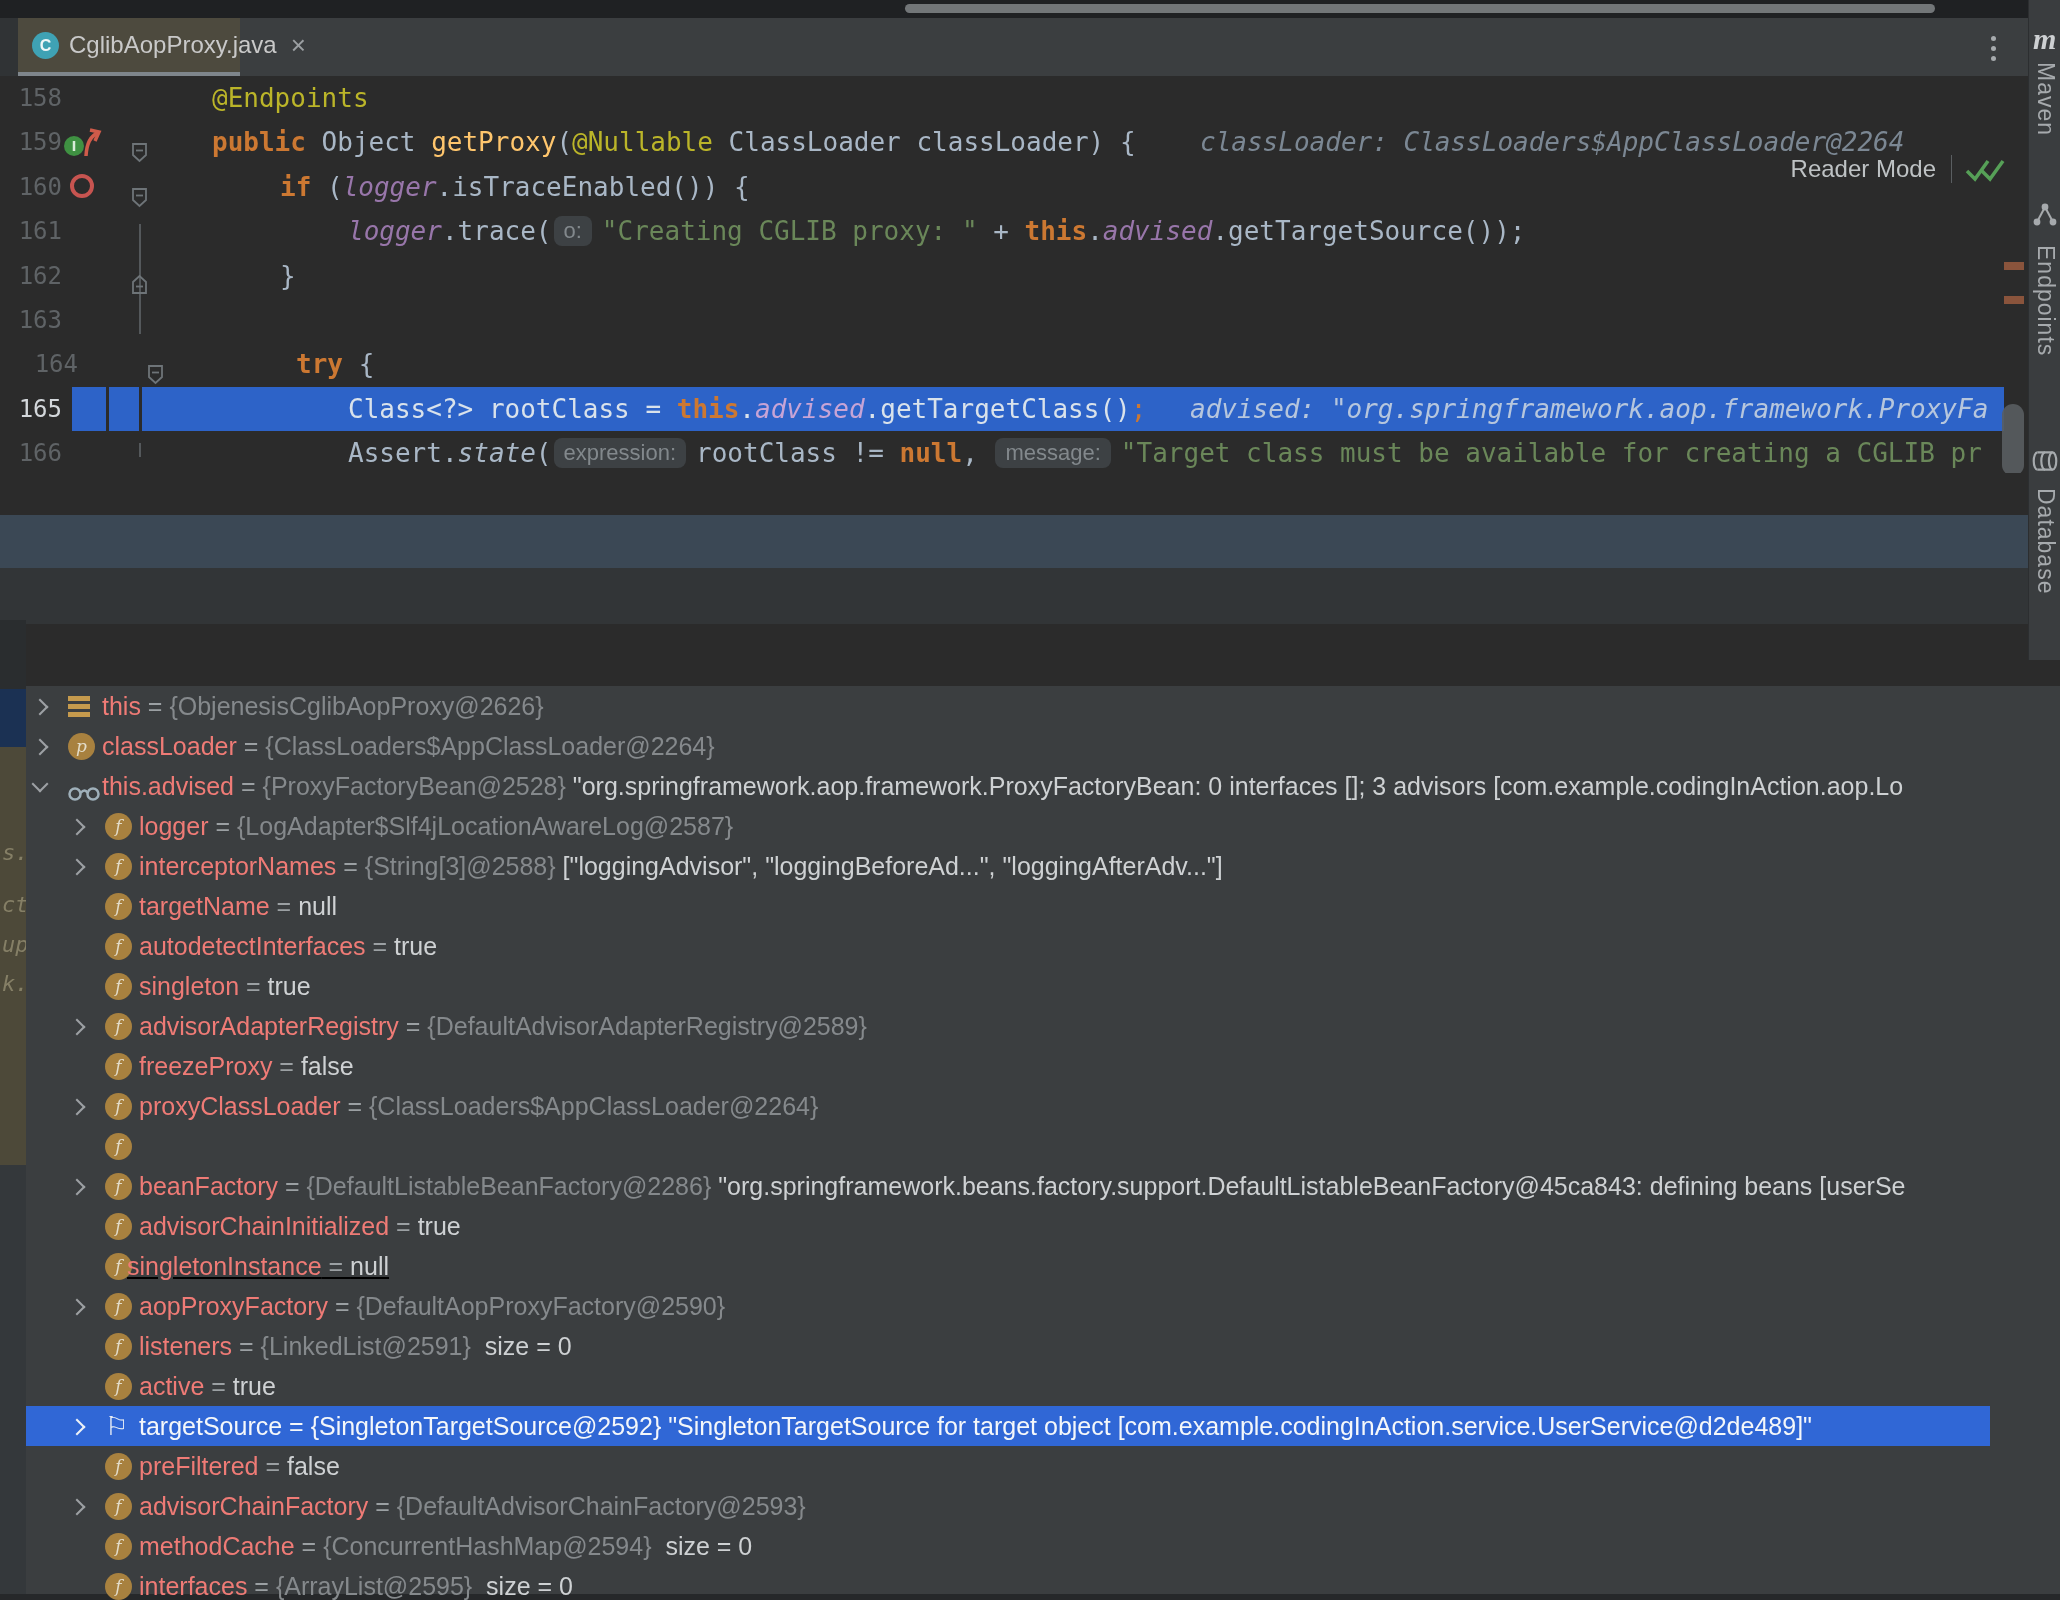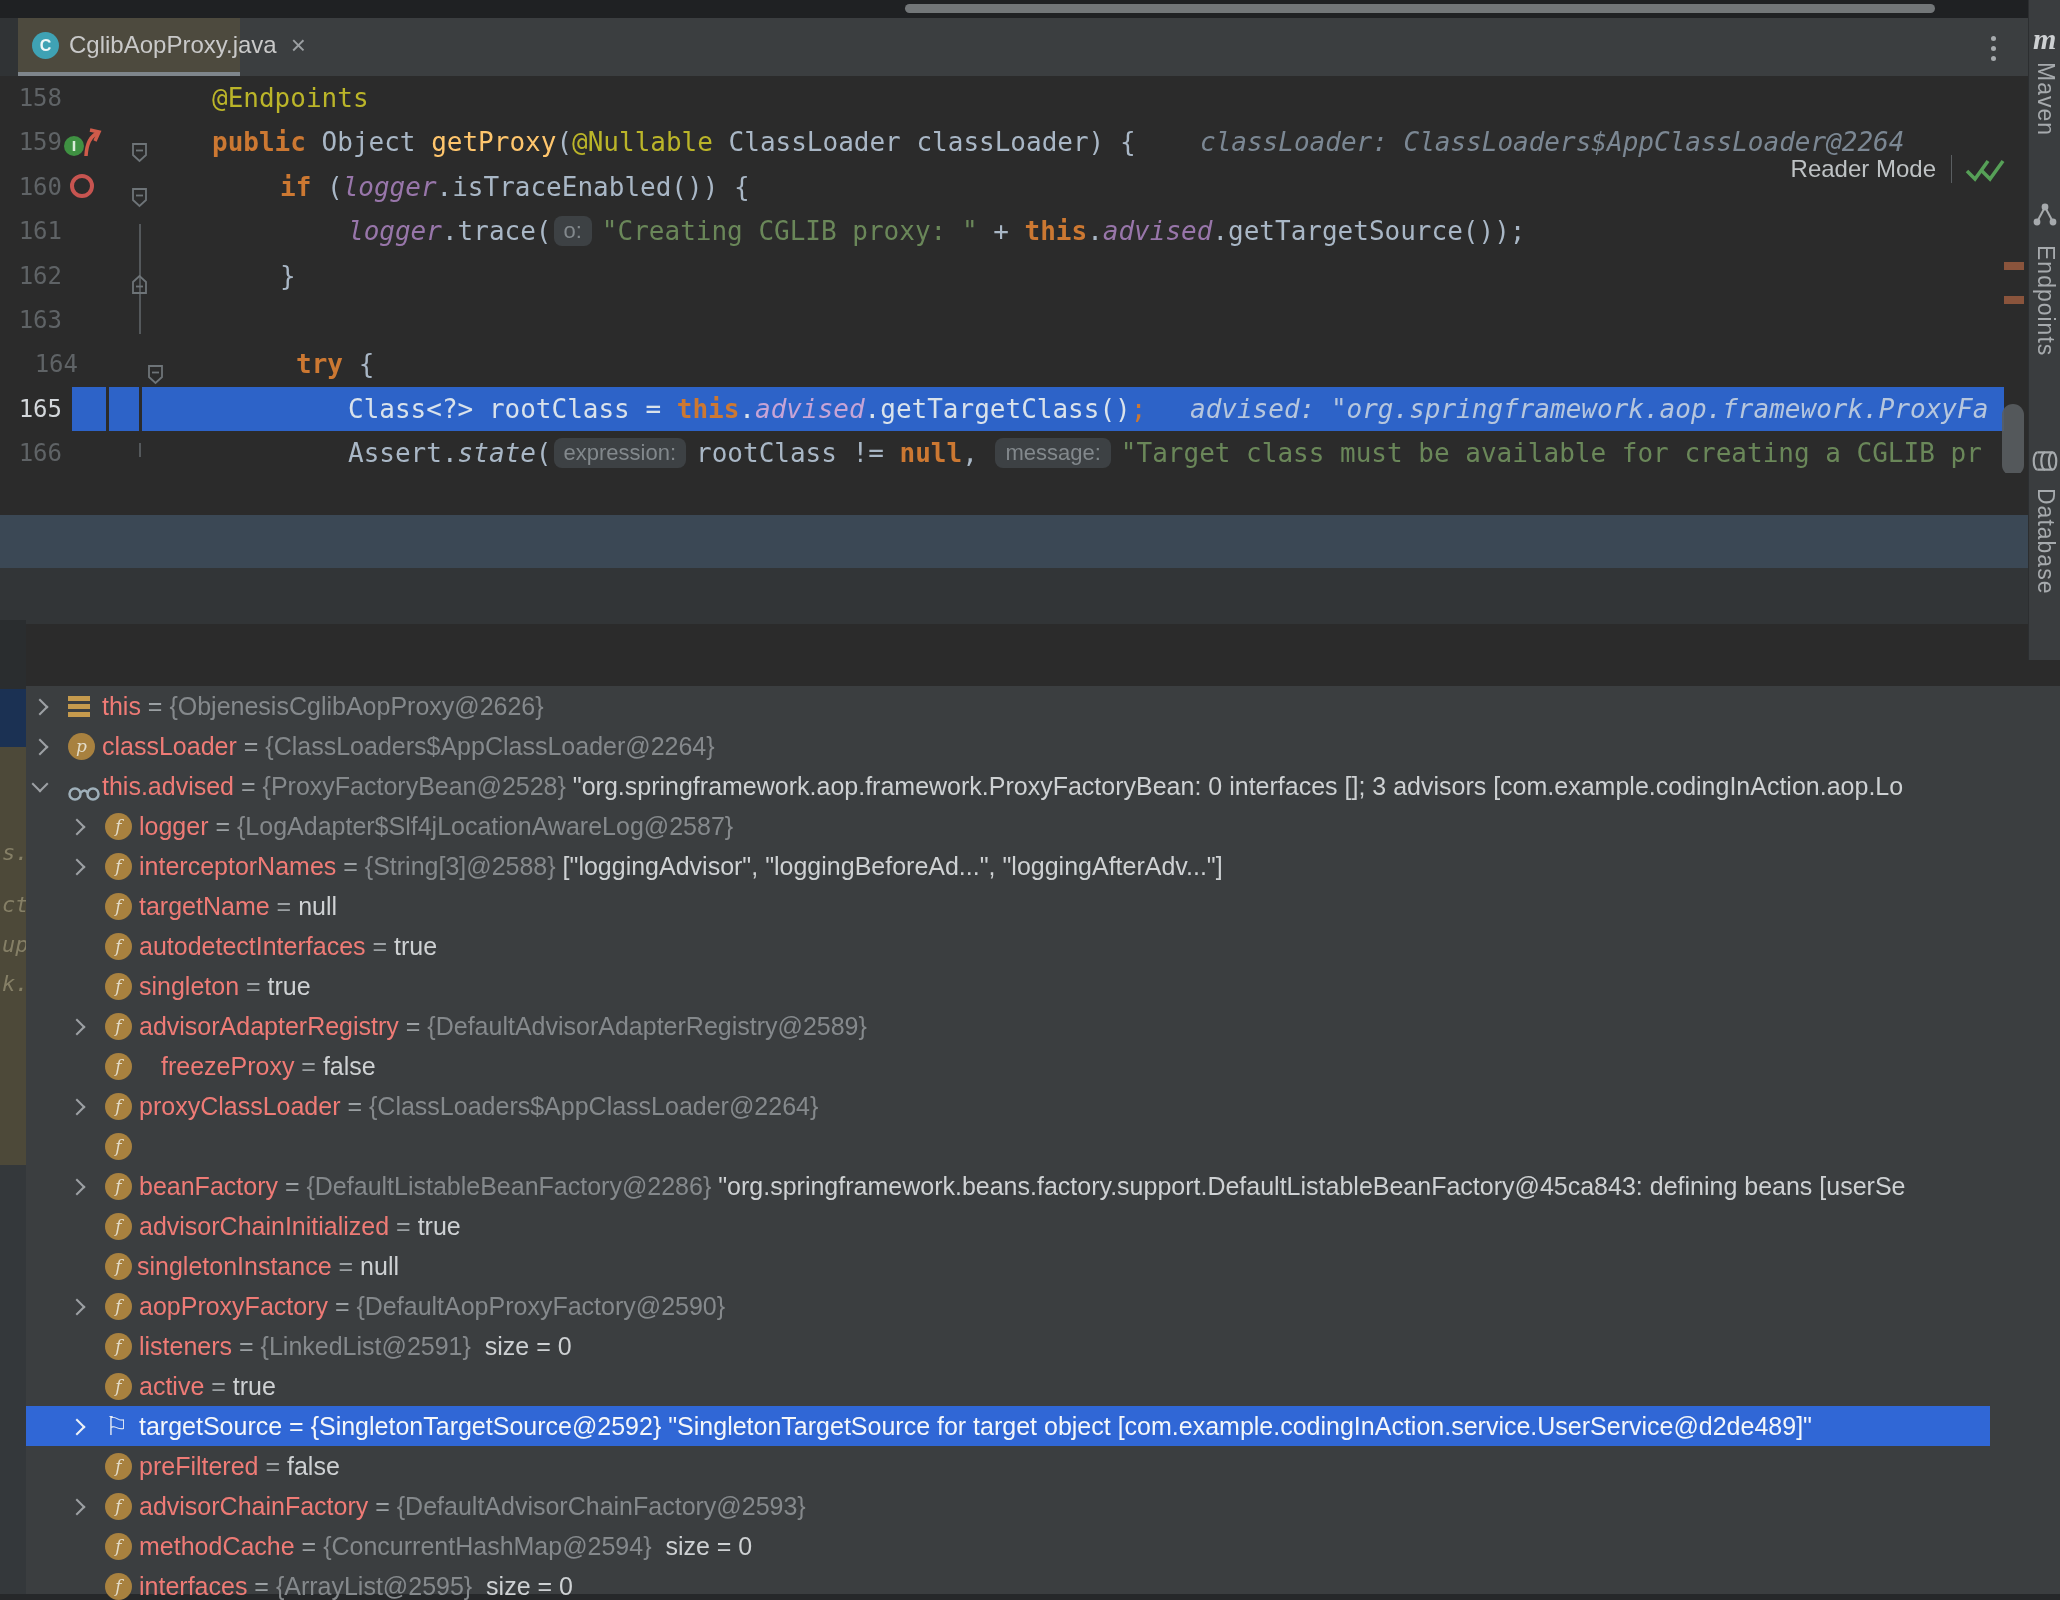--- a/index.html
+++ b/index.html
@@ -211,42 +211,42 @@
         <div class="vicon i-round" style="left: 105px;">f</div>
         <div class="vtext" style="left: 139px;"><span class="v-name">singleton</span><span class="v-eq"> = </span><span class="v-val">true</span></div>
       </div>
       <div class="vrow" style="top: 320px;">
         <div class="chev r" style="left: 71px;"></div>
         <div class="vicon i-round" style="left: 105px;">f</div>
         <div class="vtext" style="left: 139px;"><span class="v-name">advisorAdapterRegistry</span><span class="v-eq"> = </span><span class="v-ref">{DefaultAdvisorAdapterRegistry@2589}</span></div>
       </div>
       <div class="vrow" style="top: 360px;">
         <div class="vicon i-round" style="left: 105px;">f</div>
-        <div class="vtext" style="left: 139px; margin-left: 22px;"><span class="v-name">freezeProxy</span><span class="v-eq"> = </span><span class="v-val">false</span></div>
+        <div class="vtext" style="left: 139px;"><span class="v-name">freezeProxy</span><span class="v-eq"> = </span><span class="v-val">false</span></div>
       </div>
       <div class="vrow" style="top: 400px;">
         <div class="chev r" style="left: 71px;"></div>
         <div class="vicon i-round" style="left: 105px;">f</div>
         <div class="vtext" style="left: 139px;"><span class="v-name">proxyClassLoader</span><span class="v-eq"> = </span><span class="v-ref">{ClassLoaders$AppClassLoader@2264}</span></div>
       </div>
       <div class="vrow" style="top: 440px;">
         <div class="vicon i-round" style="left: 105px;">f</div>
       </div>
       <div class="vrow" style="top: 480px;">
         <div class="chev r" style="left: 71px;"></div>
         <div class="vicon i-round" style="left: 105px;">f</div>
         <div class="vtext" style="left: 139px;"><span class="v-name">beanFactory</span><span class="v-eq"> = </span><span class="v-ref">{DefaultListableBeanFactory@2286}</span><span class="v-val"> "org.springframework.beans.factory.support.DefaultListableBeanFactory@45ca843: defining beans [userSe</span></div>
       </div>
       <div class="vrow" style="top: 520px;">
         <div class="vicon i-round" style="left: 105px;">f</div>
         <div class="vtext" style="left: 139px;"><span class="v-name">advisorChainInitialized</span><span class="v-eq"> = </span><span class="v-val">true</span></div>
       </div>
       <div class="vrow" style="top: 560px;">
         <div class="vicon i-round" style="left: 105px;">f</div>
-        <div class="vtext" style="left: 137px;"><span class="v-name">singletonInstance</span><span class="v-eq"> = </span><span class="v-val">null</span></div>
+        <div class="vtext" style="left: 127px; text-decoration: underline;"><span class="v-name">singletonInstance</span><span class="v-eq"> = </span><span class="v-val">null</span></div>
       </div>
       <div class="vrow" style="top: 600px;">
         <div class="chev r" style="left: 71px;"></div>
         <div class="vicon i-round" style="left: 105px;">f</div>
         <div class="vtext" style="left: 139px;"><span class="v-name">aopProxyFactory</span><span class="v-eq"> = </span><span class="v-ref">{DefaultAopProxyFactory@2590}</span></div>
       </div>
       <div class="vrow" style="top: 640px;">
         <div class="vicon i-round" style="left: 105px;">f</div>
         <div class="vtext" style="left: 139px;"><span class="v-name">listeners</span><span class="v-eq"> = </span><span class="v-ref">{LinkedList@2591}</span><span class="v-val">  size = 0</span></div>
       </div>

